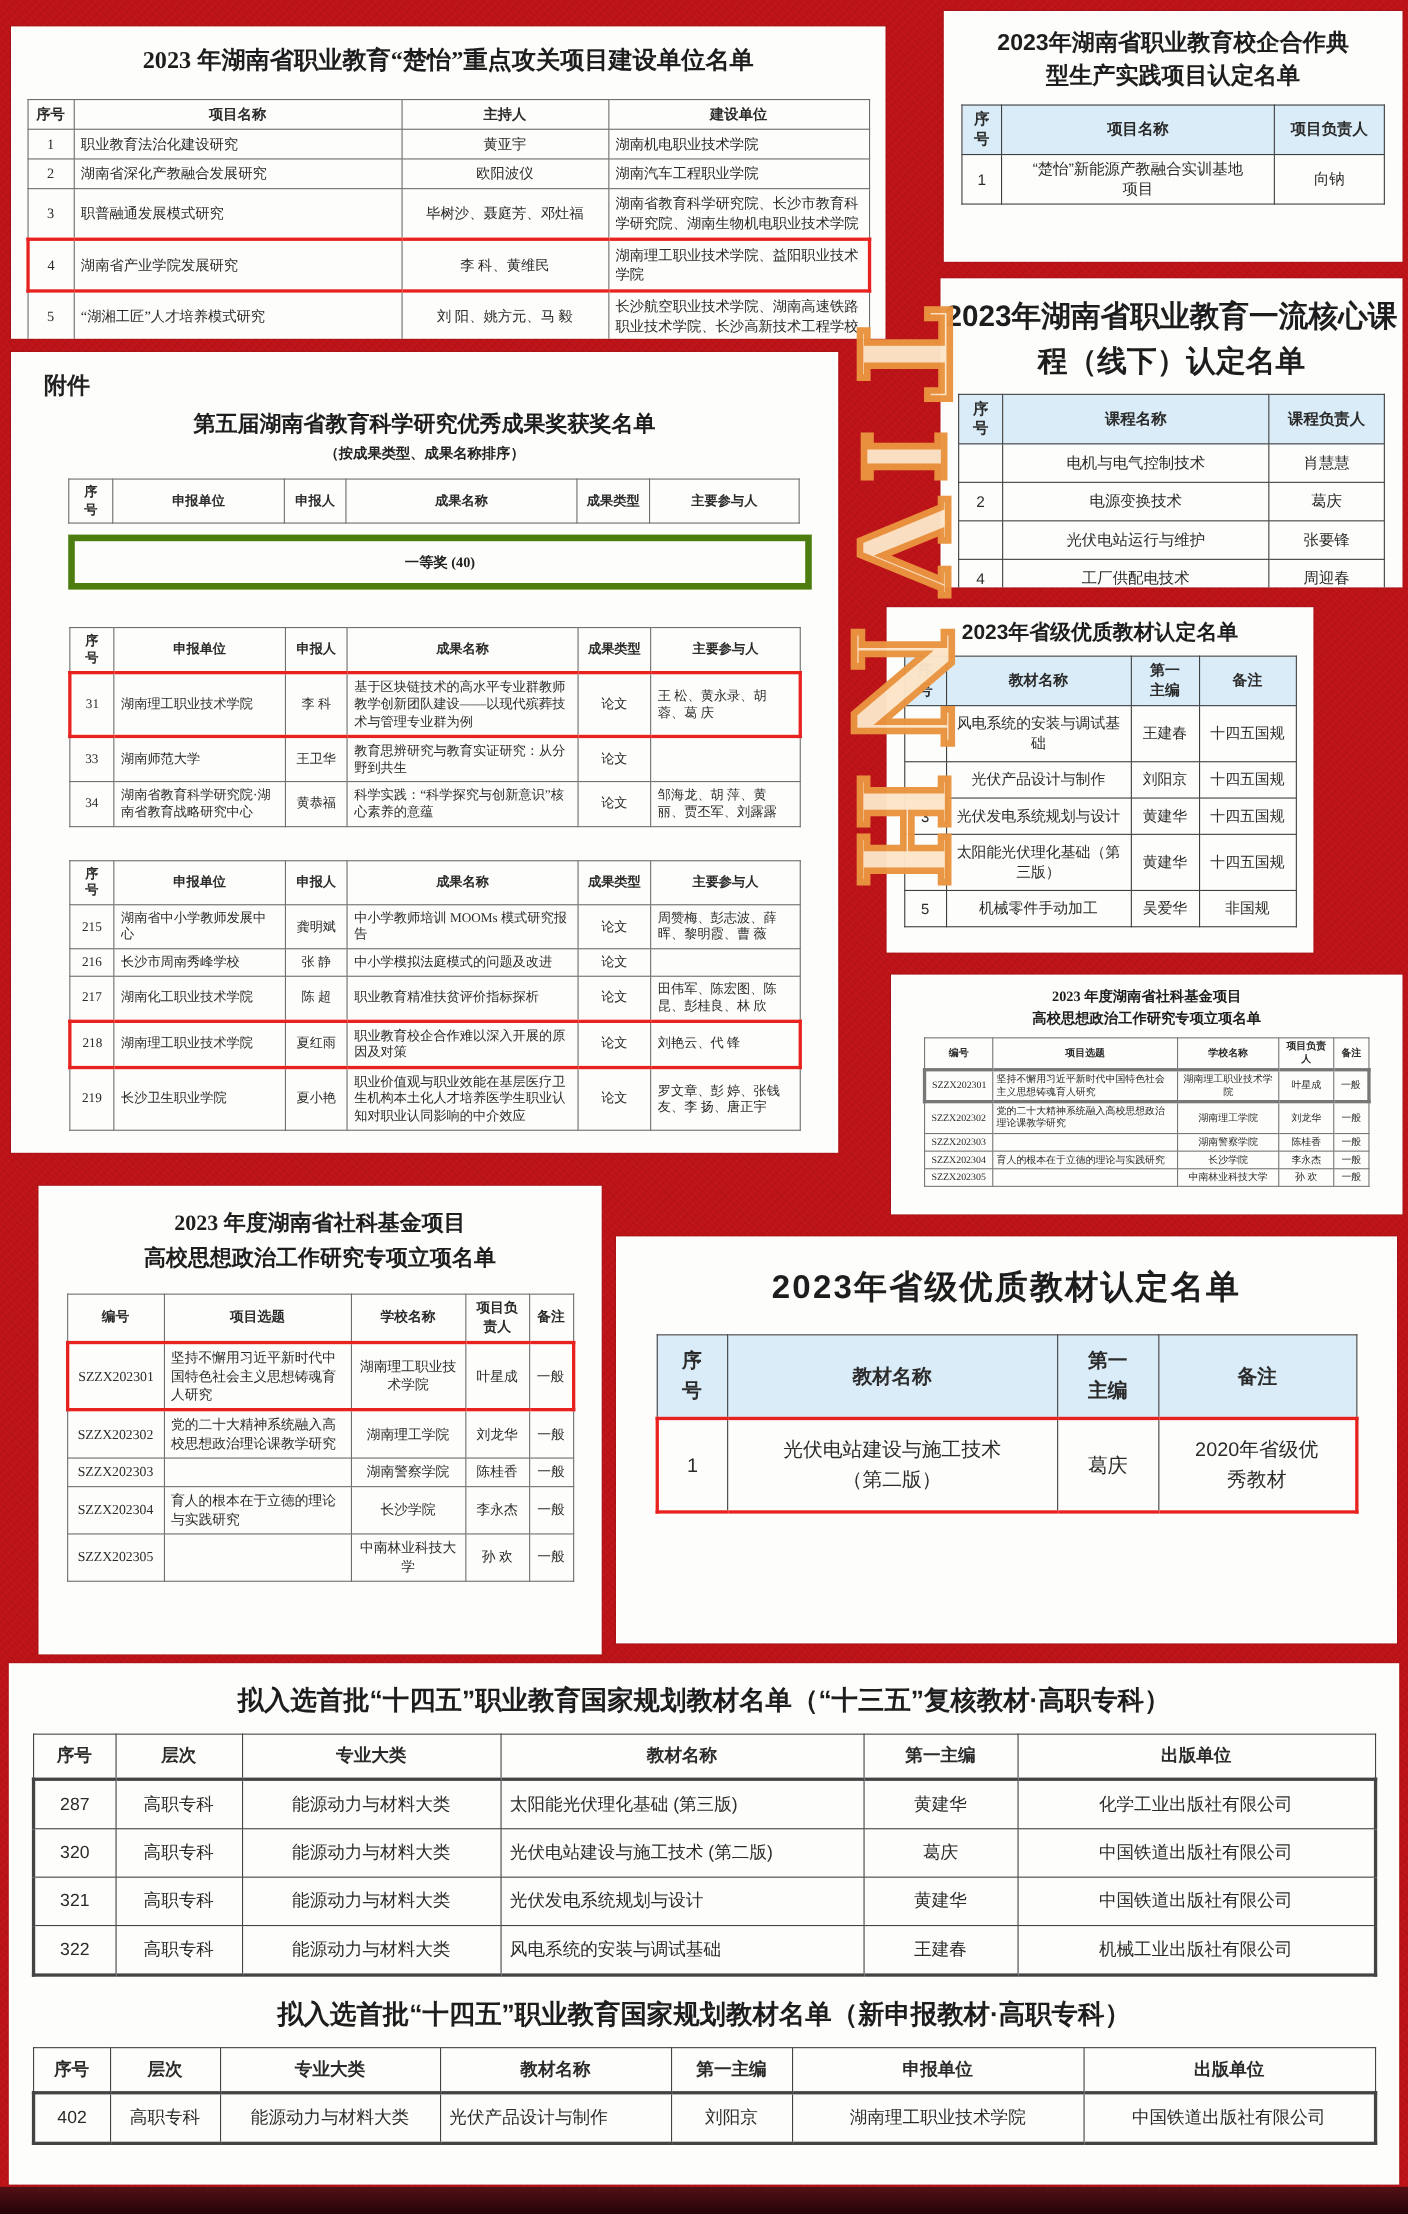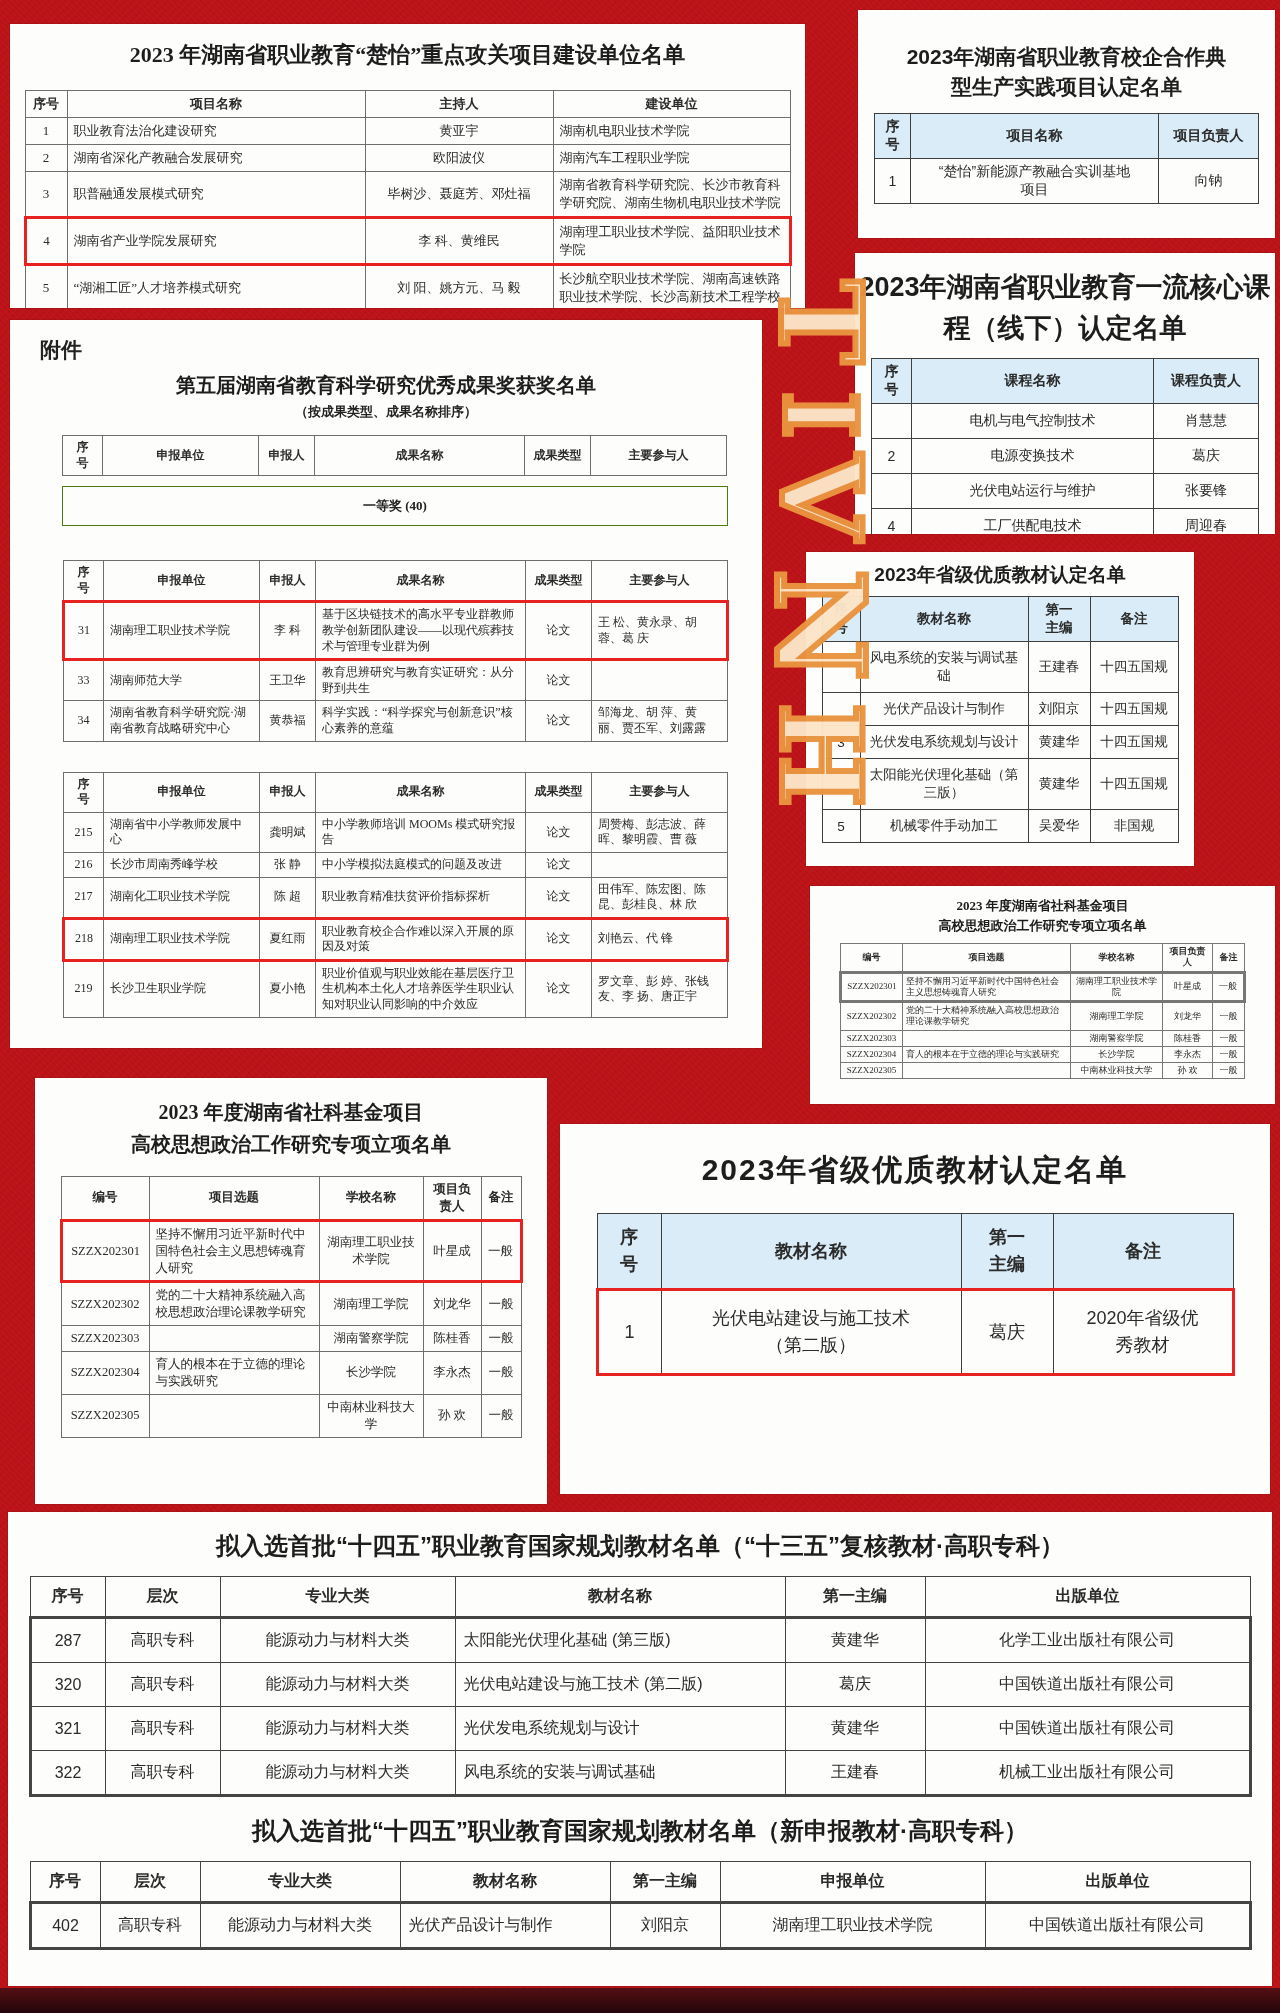--- a/index.html
+++ b/index.html
@@ -45,27 +45,27 @@
   
   #p-chuyi{left:10px;top:24px;width:795px;height:284px;}
   #p-chuyi .ptitle{margin-top:16px;font-size:22px;}
   #p-chuyi table{margin:20px auto 0 auto;font-size:13px;}
 
   #p-awards{left:10px;top:320px;width:752px;height:728px;}
   #p-awards .attach{margin:16px 0 0 30px;font-weight:bold;font-size:21px;color:#222;}
   #p-awards .ptitle{margin-top:8px;font-size:20px;}
   #p-awards .psub{margin-top:4px;font-size:13px;font-weight:bold;text-align:center;color:#222;}
   #p-awards table{margin:14px auto 0 52px;font-size:12px;line-height:1.3;}
-  #p-awards .gradebox{margin:10px auto 0 52px;width:664px;border:1px solid #4d7c0f;
+  #p-awards .gradebox{margin:10px auto 0 52px;width:664px;border:6px solid #4d7c0f;
      text-align:center;font-weight:bold;font-size:13px;padding:10px 0;color:#222;}
   #t-awards2{margin-top:34px !important;}
   #t-awards3{margin-top:30px !important;}
 
   #p-xqhz{left:858px;top:10px;width:417px;height:228px;}
-  #p-xqhz .ptitle{margin-top:32px;font-size:21px;line-height:1.45;}
+  #p-xqhz .ptitle{margin-top:14px;font-size:21px;line-height:1.45;}
   #p-xqhz table{margin:10px auto 0 auto;font-size:14px;}
 
   #p-ylkc{left:855px;top:253px;width:420px;height:281px;}
   #p-ylkc .ptitle{margin-top:14px;font-size:27px;line-height:1.5;}
   #p-ylkc table{margin:10px auto 0 auto;font-size:14px;}
   #p-ylkc td{padding:8px 6px;}
 
   #p-yzjc1{left:806px;top:552px;width:388px;height:314px;}
   #p-yzjc1 .ptitle{margin-top:10px;font-size:19px;}
   #p-yzjc1 table{margin:8px auto 0 auto;font-size:13.5px;}

